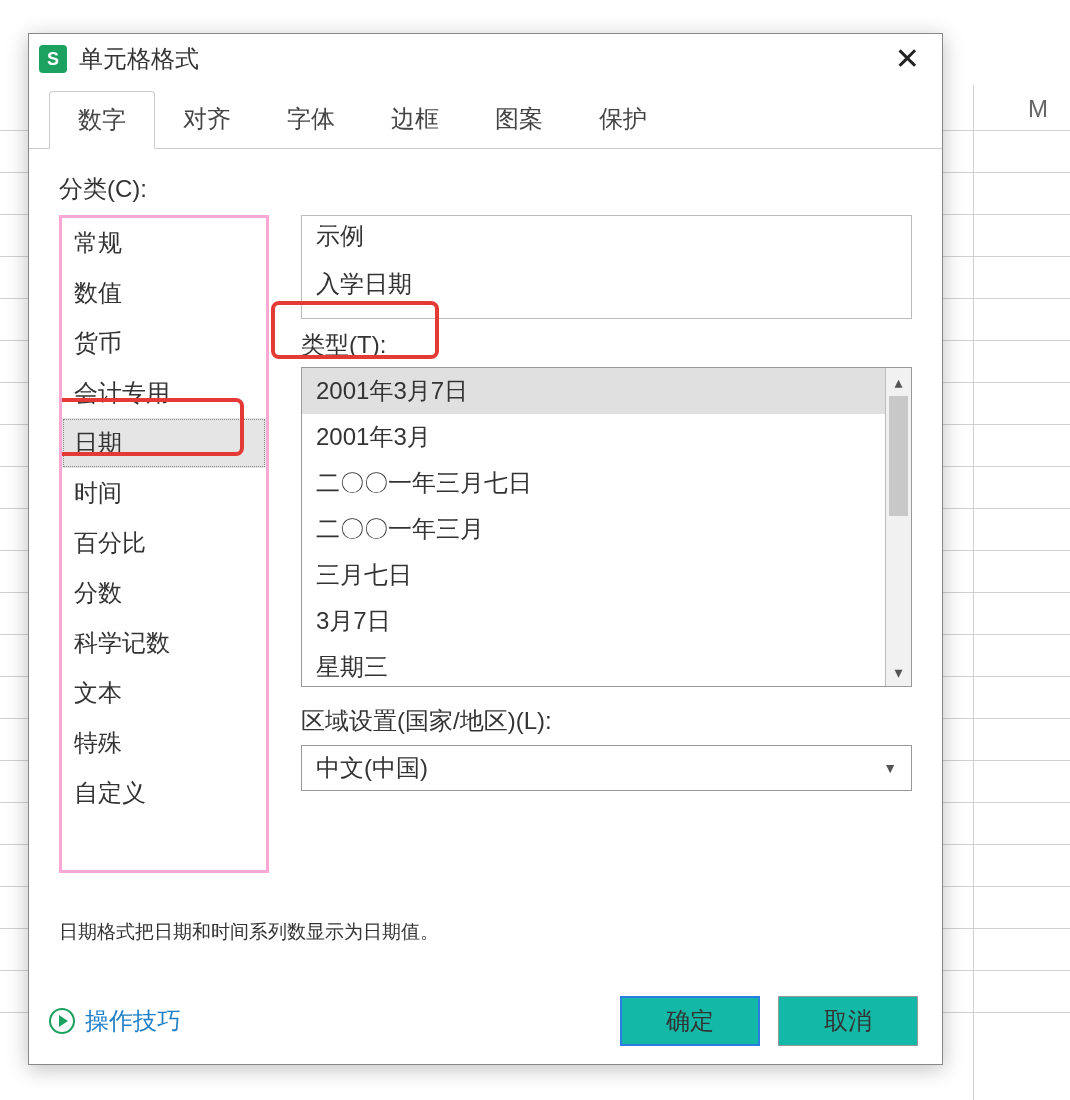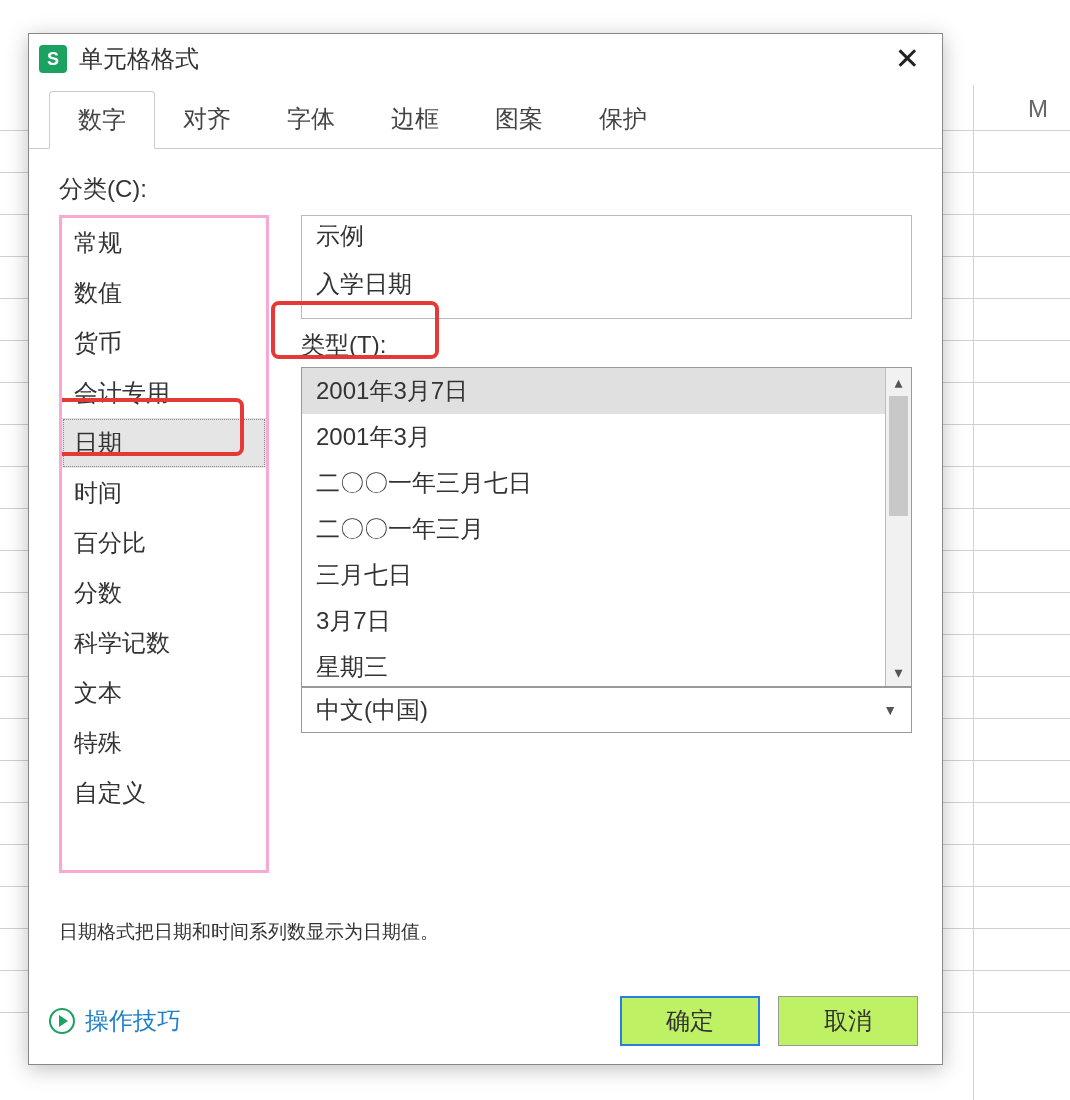--- a/index.html
+++ b/index.html
@@ -246,21 +246,21 @@
   border-left: 9px solid #1ba160;
   border-top: 6px solid transparent;
   border-bottom: 6px solid transparent;
   margin-left: 2px;
 }
 .spacer { flex: 1; }
 .btn {
   width: 140px;
   height: 50px;
   border: 1px solid #999;
-  background: #bef264;
+  background: #14b8a6;
   font-size: 24px;
   color: #333;
   cursor: pointer;
   margin-left: 18px;
 }
 .btn.primary {
   border: 2px solid #2a7de1;
 }
 </style>
 </head>
@@ -343,20 +343,21 @@
               <div class="type-item">三月七日</div>
               <div class="type-item">3月7日</div>
               <div class="type-item">星期三</div>
             </div>
           <div class="scrollbar">
             <div class="scroll-arrow">▴</div>
             <div class="scroll-thumb"></div>
             <div class="scroll-arrow" style="position:absolute;bottom:0;left:0;right:0;">▾</div>
           </div>
         </div>
+        <div class="locale-label">区域设置(国家/地区)(L):</div>
         <div class="locale-select">
           <span>中文(中国)</span>
           <span class="dropdown-arrow">▼</span>
         </div>
       </div>
     </div>
   </div>
 
   <div class="desc">日期格式把日期和时间系列数显示为日期值。</div>
 

